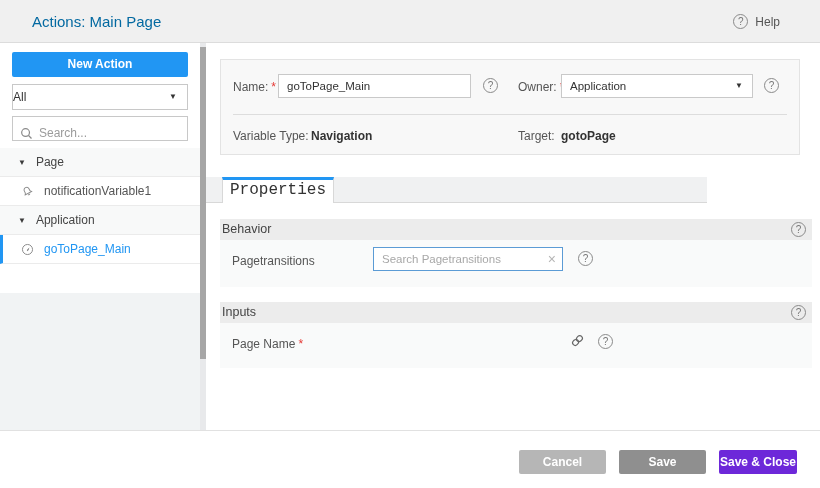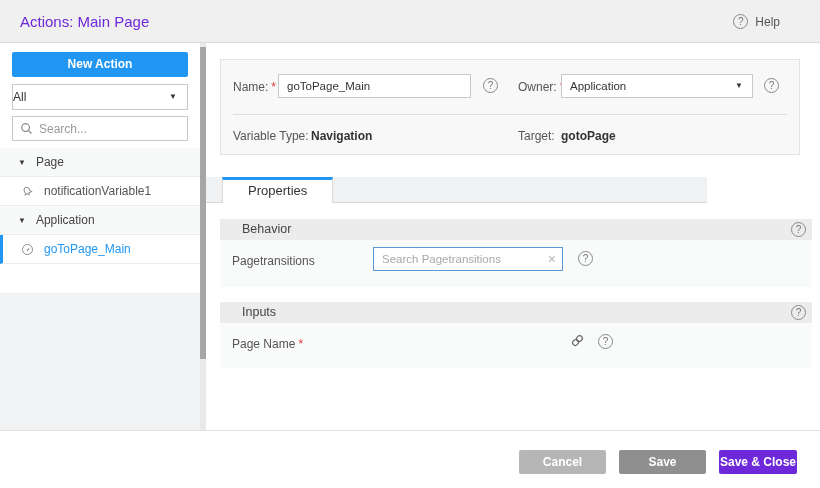--- a/index.html
+++ b/index.html
@@ -1,36 +1,36 @@
 <!DOCTYPE html>
 <html><head>
 <meta charset="utf-8">
 <style>
   * { margin:0; padding:0; box-sizing:border-box; }
   body { font-family:"Liberation Sans", sans-serif; background:#fff; }
   .screen { position:relative; width:820px; height:488px; background:#fff; overflow:hidden; }
 
   
   .hdr { position:absolute; left:0; top:0; width:820px; height:43px; background:#f0f0f0; border-bottom:1px solid #dcdcdc; }
-  .hdr-title { position:absolute; left:20px; top:0; line-height:43px; font-size:15px; color:#6d28d9; }
+  .hdr-title { position:absolute; left:32px; top:0; line-height:43px; font-size:15px; color:#0369a1; }
   .hdr-help { position:absolute; right:40px; top:14px; display:flex; align-items:center; gap:7px; cursor:pointer; }
   .hdr-help-txt { font-size:12px; color:#555; }
 
   .qm { display:inline-block; width:15px; height:15px; border:1px solid #8a8a8a; border-radius:50%;
         color:#777; font-size:10px; line-height:13px; text-align:center; background:transparent; flex:0 0 auto; }
 
   
   .sidebar { position:absolute; left:0; top:43px; width:232px; height:387px; background:#fff; }
   .btn-new { position:absolute; left:12px; top:9px; width:176px; height:25px; background:#2196f3; border:none;
              border-radius:2px; color:#fff; font-size:12px; font-weight:bold; text-align:center; line-height:25px; cursor:pointer; }
   .filter-select { position:absolute; left:12px; top:41px; width:176px; height:26px; background:#fff; border:1px solid #c8c8c8;
              font-size:12px; color:#333; line-height:24px; padding-left:0; cursor:pointer; }
   .filter-caret { position:absolute; right:10px; top:0; line-height:24px; font-size:8px; color:#333; }
   .side-search { position:absolute; left:12px; top:73px; width:176px; height:25px; background:#fff; border:1px solid #c8c8c8;
-             display:flex; align-items:center; padding-left:7px; gap:6px; }
+             display:flex; align-items:flex-end; padding-left:7px; gap:6px; }
   .side-search input { border:none; outline:none; font-size:12px; color:#333; width:140px; font-family:"Liberation Sans",sans-serif; }
   .side-search input::placeholder { color:#9b9b9b; }
   .tree { position:absolute; left:0; top:105px; width:200px; }
   .trow { height:29px; display:flex; align-items:center; border-bottom:1px solid #ebebeb; background:#fff; cursor:pointer; }
   .trow.group { background:#f8f9f9; padding-left:18px; gap:10px; }
   .trow.item  { padding-left:21px; gap:10px; }
   .trow .cap { font-size:8px; color:#3b3b3b; }
   .trow .lbl { font-size:12px; color:#444; }
   .trow.item .lbl { color:#555; }
   .trow.sel { border-left:3px solid #2196f3; padding-left:18px; }
@@ -50,26 +50,26 @@
   .txtinput { position:absolute; height:24px; background:#fff; border:1px solid #c9c9c9; font-size:11.5px; color:#333;
               padding-left:8px; font-family:"Liberation Sans",sans-serif; outline:none; }
   .dd { position:absolute; height:24px; background:#fff; border:1px solid #c9c9c9; font-size:11.5px; color:#333;
         line-height:22px; padding-left:8px; cursor:pointer; }
   .dd .dd-caret { position:absolute; right:9px; top:0; line-height:22px; font-size:8px; color:#333; }
   .panel-div { position:absolute; left:12px; right:12px; top:54px; border-top:1px solid #ddd; }
   .fvalue { position:absolute; font-size:12px; font-weight:bold; color:#333; }
 
   .tabrow { position:absolute; left:0; right:0; top:134px; height:26px; background:#f0f1f2; border-bottom:1px solid #d8d8d8; }
   .tab { position:absolute; left:16px; top:0; bottom:-1px; background:#fff; border:1px solid #d8d8d8; border-bottom:none;
-         border-top:3px solid #2196f3; padding:0 25px; font-size:13px; color:#333; line-height:21px; cursor:pointer; }
+         border-top:3px solid #2196f3; padding:0 7px; font-size:16px; color:#333; line-height:21px; cursor:pointer;font-family:Liberation Mono, monospace; }
 
   .section { position:absolute; left:14px; width:592px; }
   .sec-behavior { top:176px; }
   .sec-inputs { top:259px; }
-  .sec-hd { position:relative; height:21px; background:#ececec; font-size:12.5px; color:#444; line-height:21px; padding-left:22px; }
+  .sec-hd { position:relative; height:21px; background:#ececec; font-size:12.5px; color:#444; line-height:21px; padding-left:2px; }
   .sec-hd .qm { position:absolute; right:6px; top:3px; }
   .sec-bd { position:relative; background:#f9fafa; }
   .sec-behavior .sec-bd { height:47px; }
   .sec-inputs .sec-bd { height:45px; }
   .sec-lbl { position:absolute; left:12px; top:14px; font-size:12px; color:#555; }
 
   .search-pt { position:absolute; left:153px; top:7px; width:190px; height:24px; background:#fff; border:1px solid #5b9bd5; }
   .search-pt input { border:none; outline:none; width:160px; height:100%; font-size:11.5px; color:#333; padding-left:8px;
                      font-family:"Liberation Sans",sans-serif; background:transparent; }
   .search-pt input::placeholder { color:#a8a8a8; }

